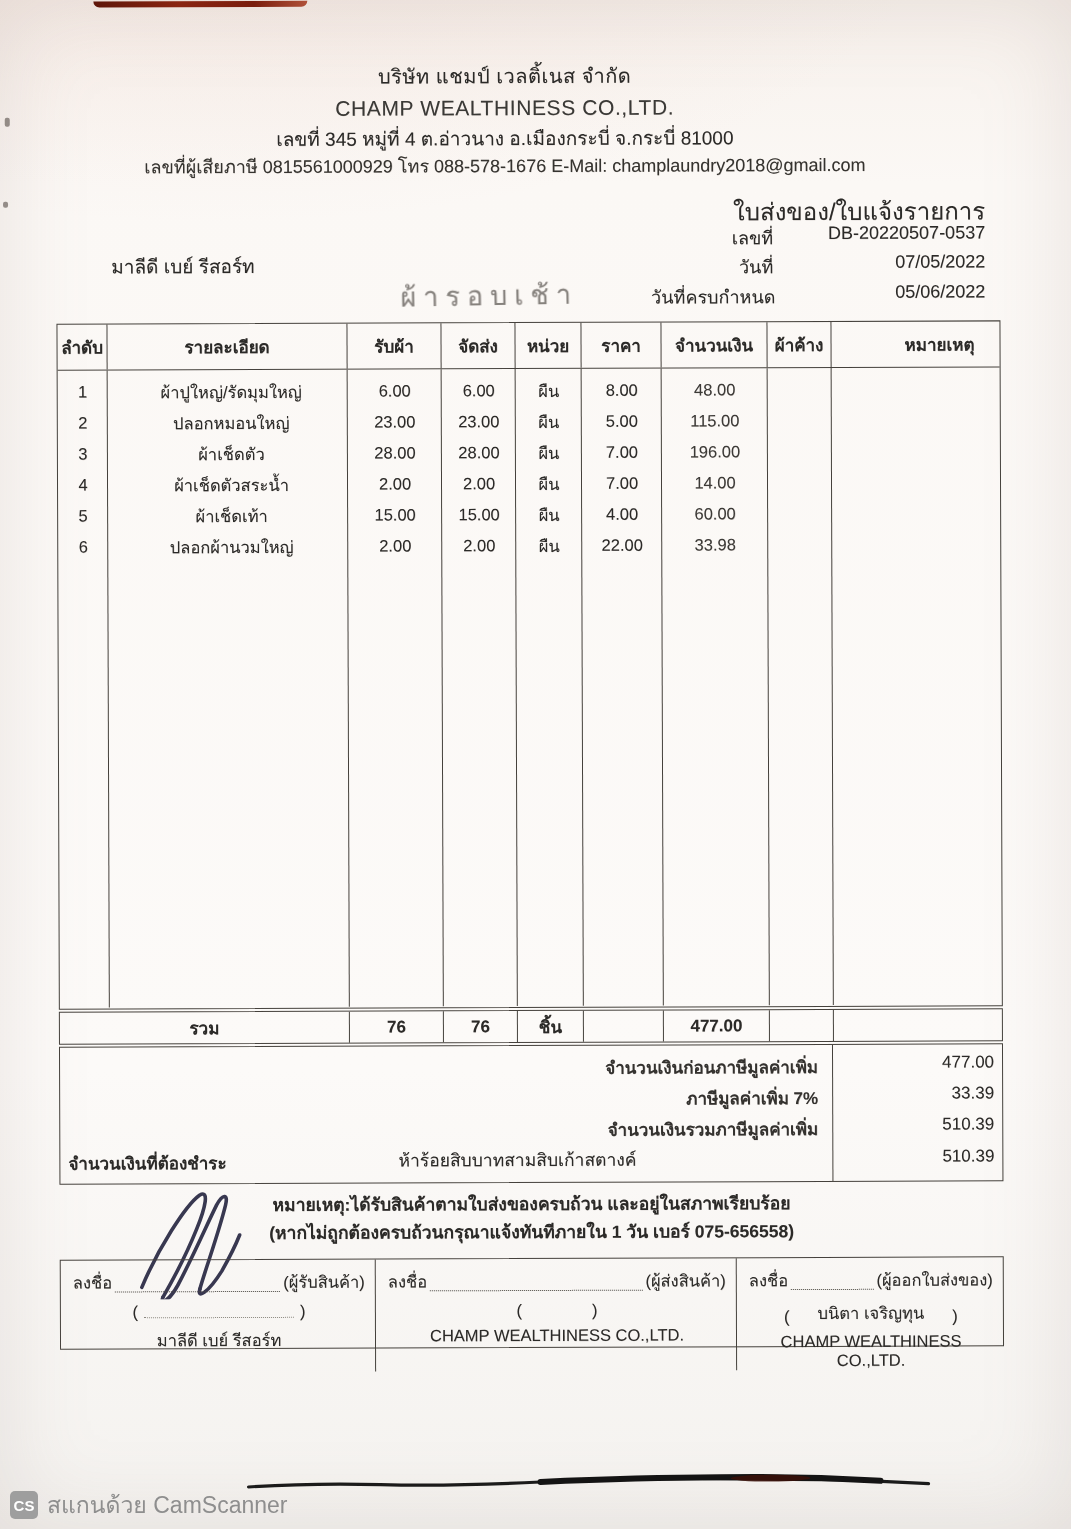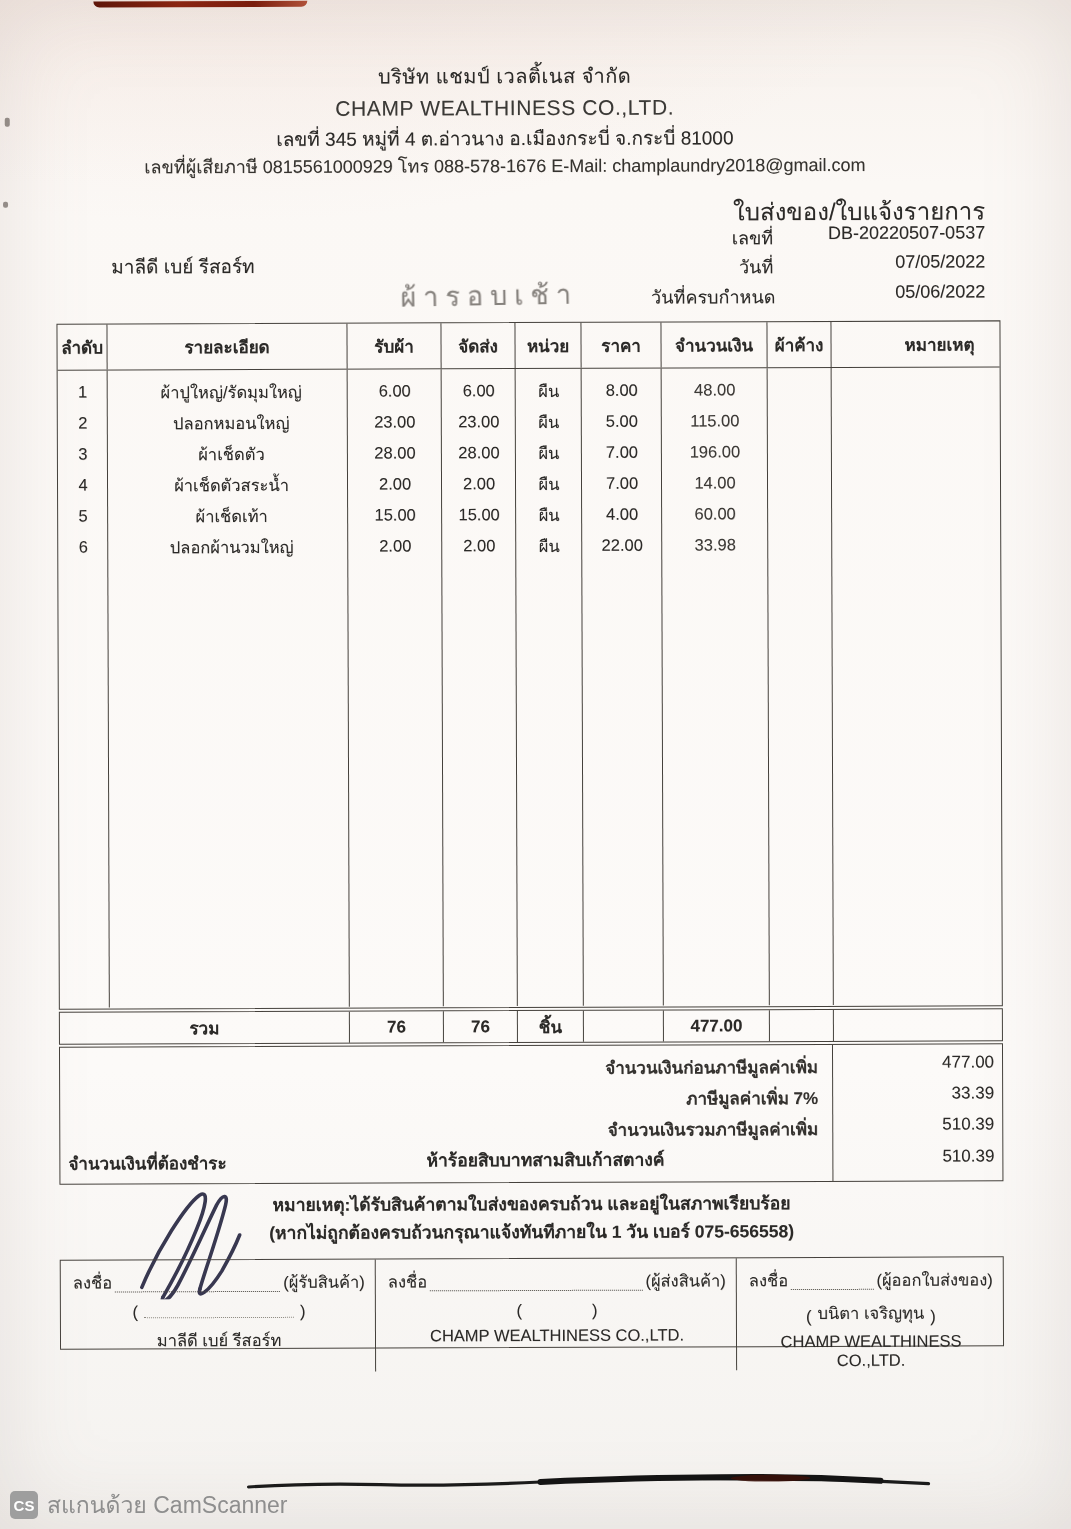--- a/index.html
+++ b/index.html
@@ -61,40 +61,40 @@
 
   
   .summary{left:58px; top:1045px; width:944px; height:138px; border:1.5px solid #45413c; box-sizing:border-box;}
   .summary .divider{position:absolute; left:772px; top:0; bottom:0; border-left:1.4px solid #45413c;}
   .srow{position:absolute; left:0; width:772px; text-align:right; padding-right:14px;
     box-sizing:border-box; font-size:17px; font-weight:bold; color:#34322f;}
   .sval{position:absolute; left:772px; width:168px; text-align:right; padding-right:6px;
     box-sizing:border-box; font-size:17px;}
   .s1{top:8px;} .s2{top:39px;} .s3{top:70px;}
   .payable-label{position:absolute; left:8px; top:102px; font-size:17px; font-weight:bold;}
-  .amount-text{position:absolute; left:338px; top:100px; font-size:17.5px; font-weight:bold;margin-left:28px;}
+  .amount-text{position:absolute; left:338px; top:100px; font-size:17.5px; font-weight:normal;}
   .payable-val{top:102px;}
 
   
   .notes{left:100px; top:1196px; width:860px; text-align:center; font-weight:bold; line-height:1;}
   .notes .n1{font-size:17.5px;}
   .notes .n2{font-size:17.5px; margin-top:10px;}
 
   
   .sigtable{left:58px; top:1258px; width:944px; height:90px; border:1.5px solid #45413c;
     box-sizing:border-box; display:grid; grid-template-columns:315px 361px 1fr;}
   .sigbox{border-right:1.4px solid #45413c; box-sizing:border-box; padding:9px 10px 0 12px;
     font-size:16.5px; position:relative;}
   .sigbox:last-child{border-right:none;}
   .sigline{display:flex; align-items:flex-end; white-space:nowrap;}
   .dots{flex:1; border-bottom:1.6px dotted #4a4742; margin:0 3px 3px 3px; height:12px;}
   .parenline{display:flex; align-items:flex-end; justify-content:center; margin-top:7px;}
   .parenline .pd{width:150px; border-bottom:1.6px dotted #8a867f; margin:0 6px 3px 6px; height:10px;}
   .parenline .gap{width:70px;}
-  .parenline .nm{margin:0 6px; white-space:nowrap;text-align:center;}
+  .parenline .nm{margin:0 28px; white-space:nowrap;text-align:center;}
   .sigcompany{text-align:center; margin-top:6px; font-size:16.5px;}
 
   .inksig{left:118px; top:1186px;}
   .bottomline{left:238px; top:1468px;}
 
   
   .csbar{left:10px; top:1487px; display:flex; align-items:center; gap:9px;
     font-size:23px; color:#8e8e8e; text-shadow:none;}
   .csicon{width:28px; height:28px; background:#9e9e9e; border-radius:5px; color:#fff;
     display:flex; align-items:center; justify-content:center; font-size:15px; font-weight:bold;}

